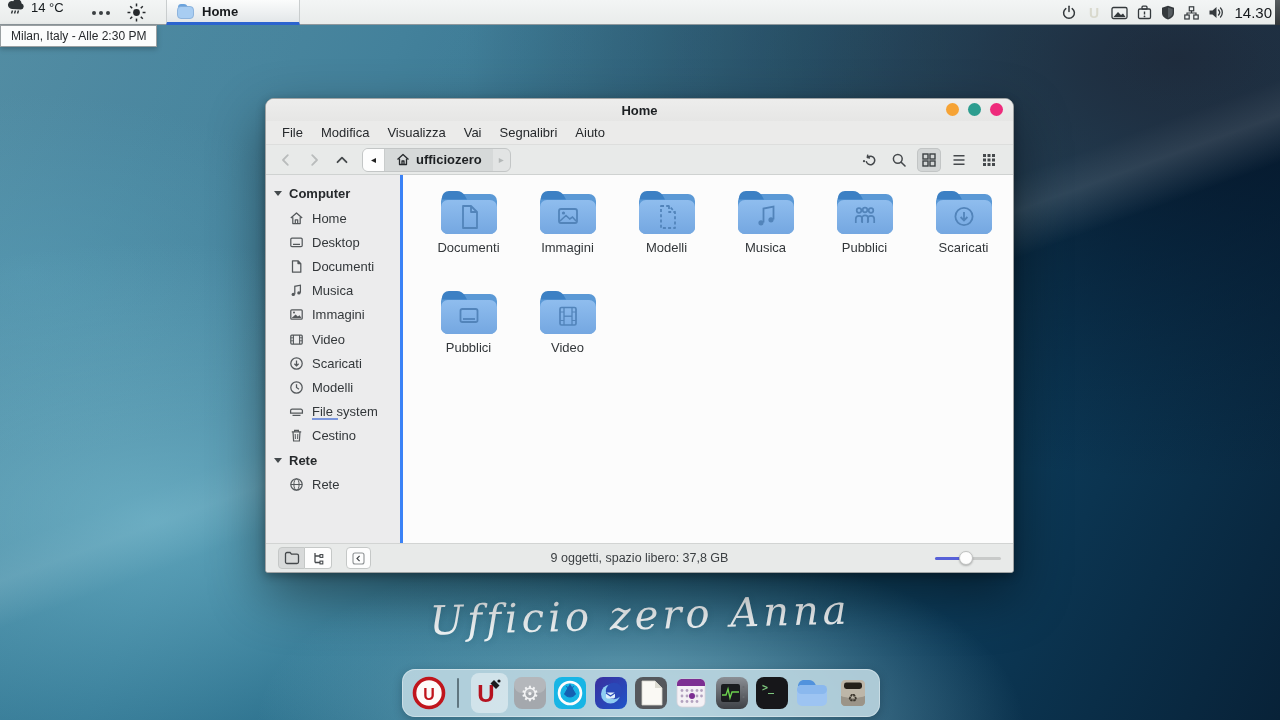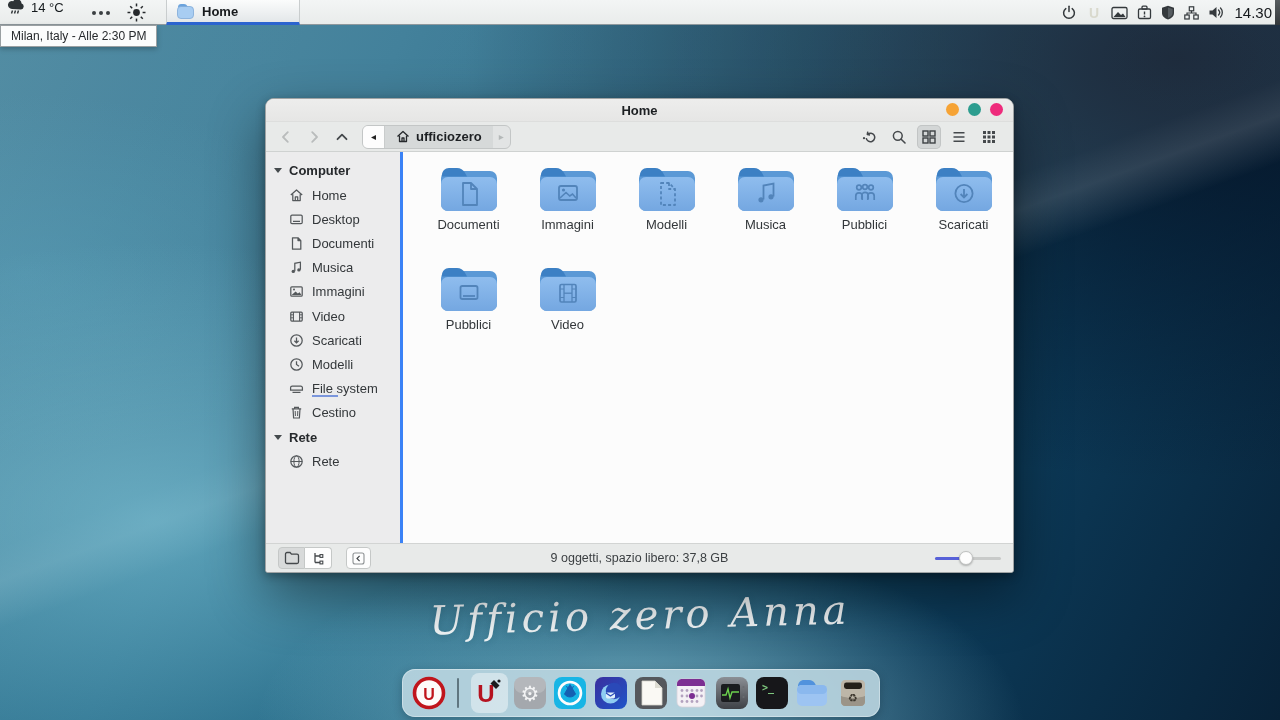--- a/index.html
+++ b/index.html
@@ -187,20 +187,28 @@
 
   <div class="titlebar">
     <span>Home</span>
     <div class="controls">
       <div class="wbtn" style="background:#f6a335"></div>
       <div class="wbtn" style="background:#2d9d8f"></div>
       <div class="wbtn" style="background:#ee2a7b"></div>
     </div>
   </div>
 
+  <div class="menubar">
+    <span>File</span>
+    <span>Modifica</span>
+    <span>Visualizza</span>
+    <span>Vai</span>
+    <span>Segnalibri</span>
+    <span>Aiuto</span>
+  </div>
 
   <div class="toolbar">
     <div class="navbtns">
       <svg width="16" height="16" viewBox="0 0 16 16">
         <path d="M9.8 3.2 L5 8 L9.8 12.8" fill="none" stroke="#b9bcbc" stroke-width="1.8" stroke-linecap="round" stroke-linejoin="round"></path>
         </svg>
       <svg width="16" height="16" viewBox="0 0 16 16">
         <path d="M6.2 3.2 L11 8 L6.2 12.8" fill="none" stroke="#b9bcbc" stroke-width="1.8" stroke-linecap="round" stroke-linejoin="round"></path>
         </svg>
       <svg width="16" height="16" viewBox="0 0 16 16">

